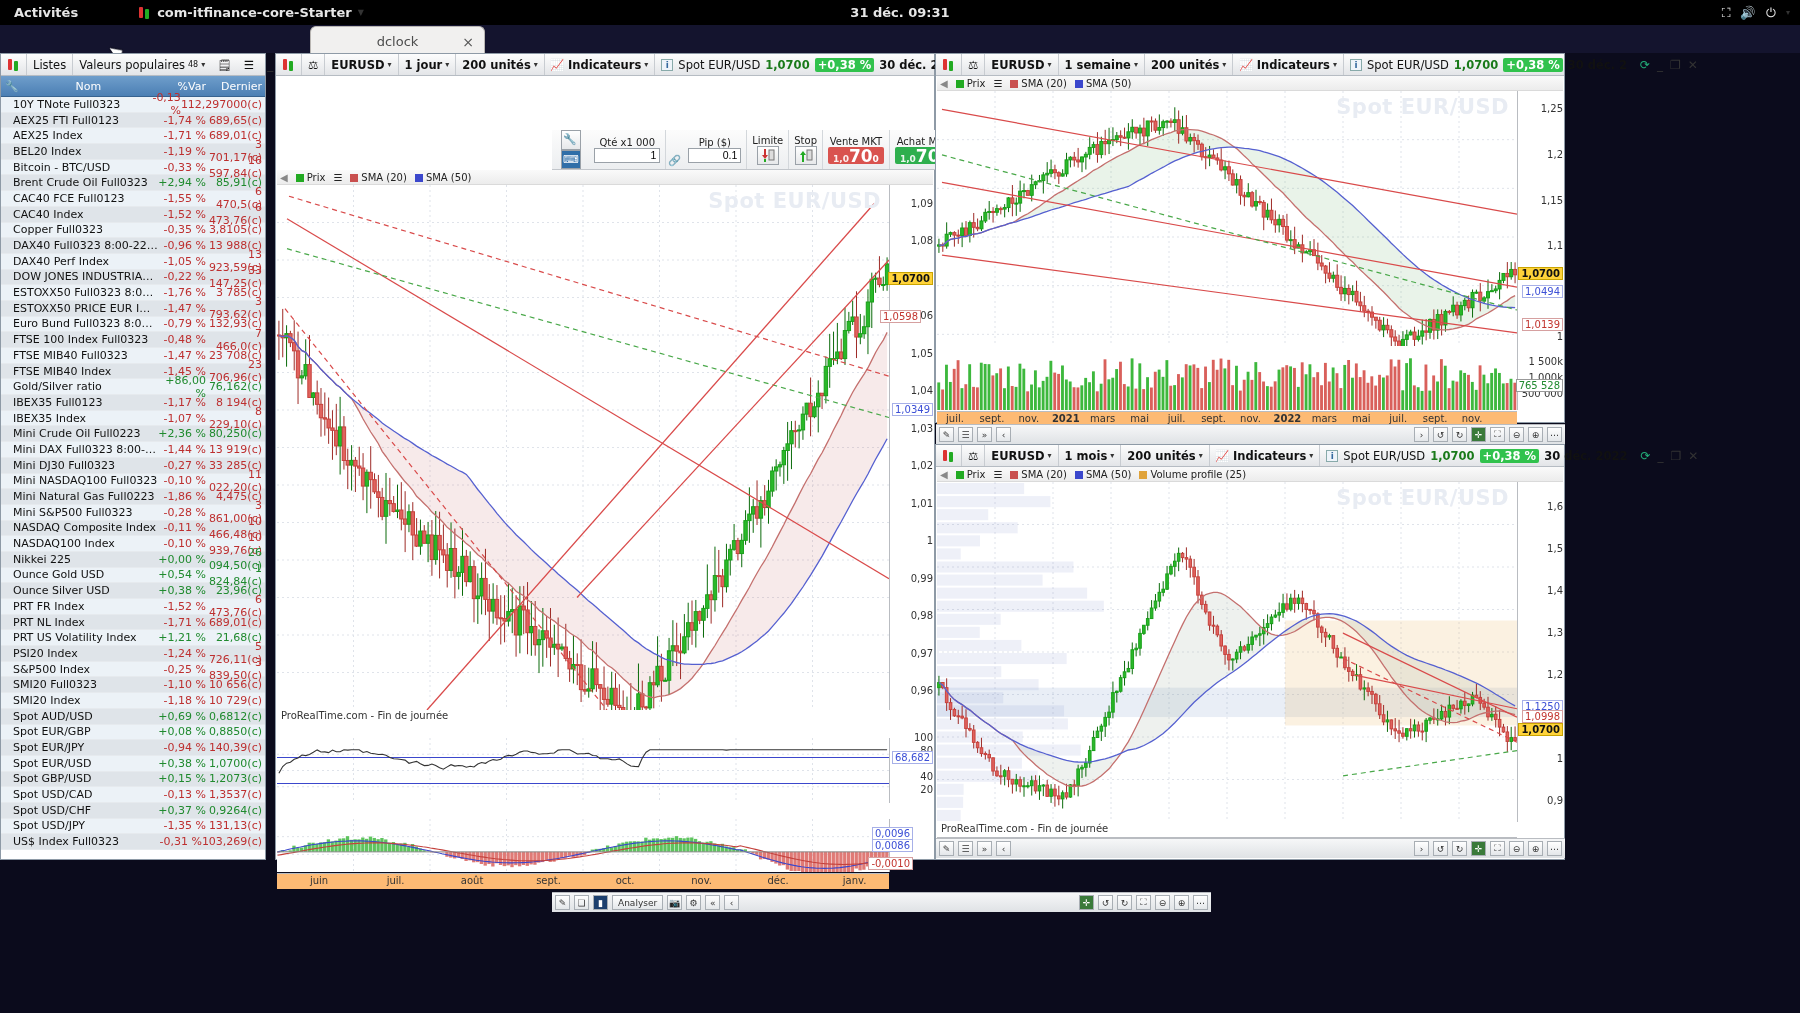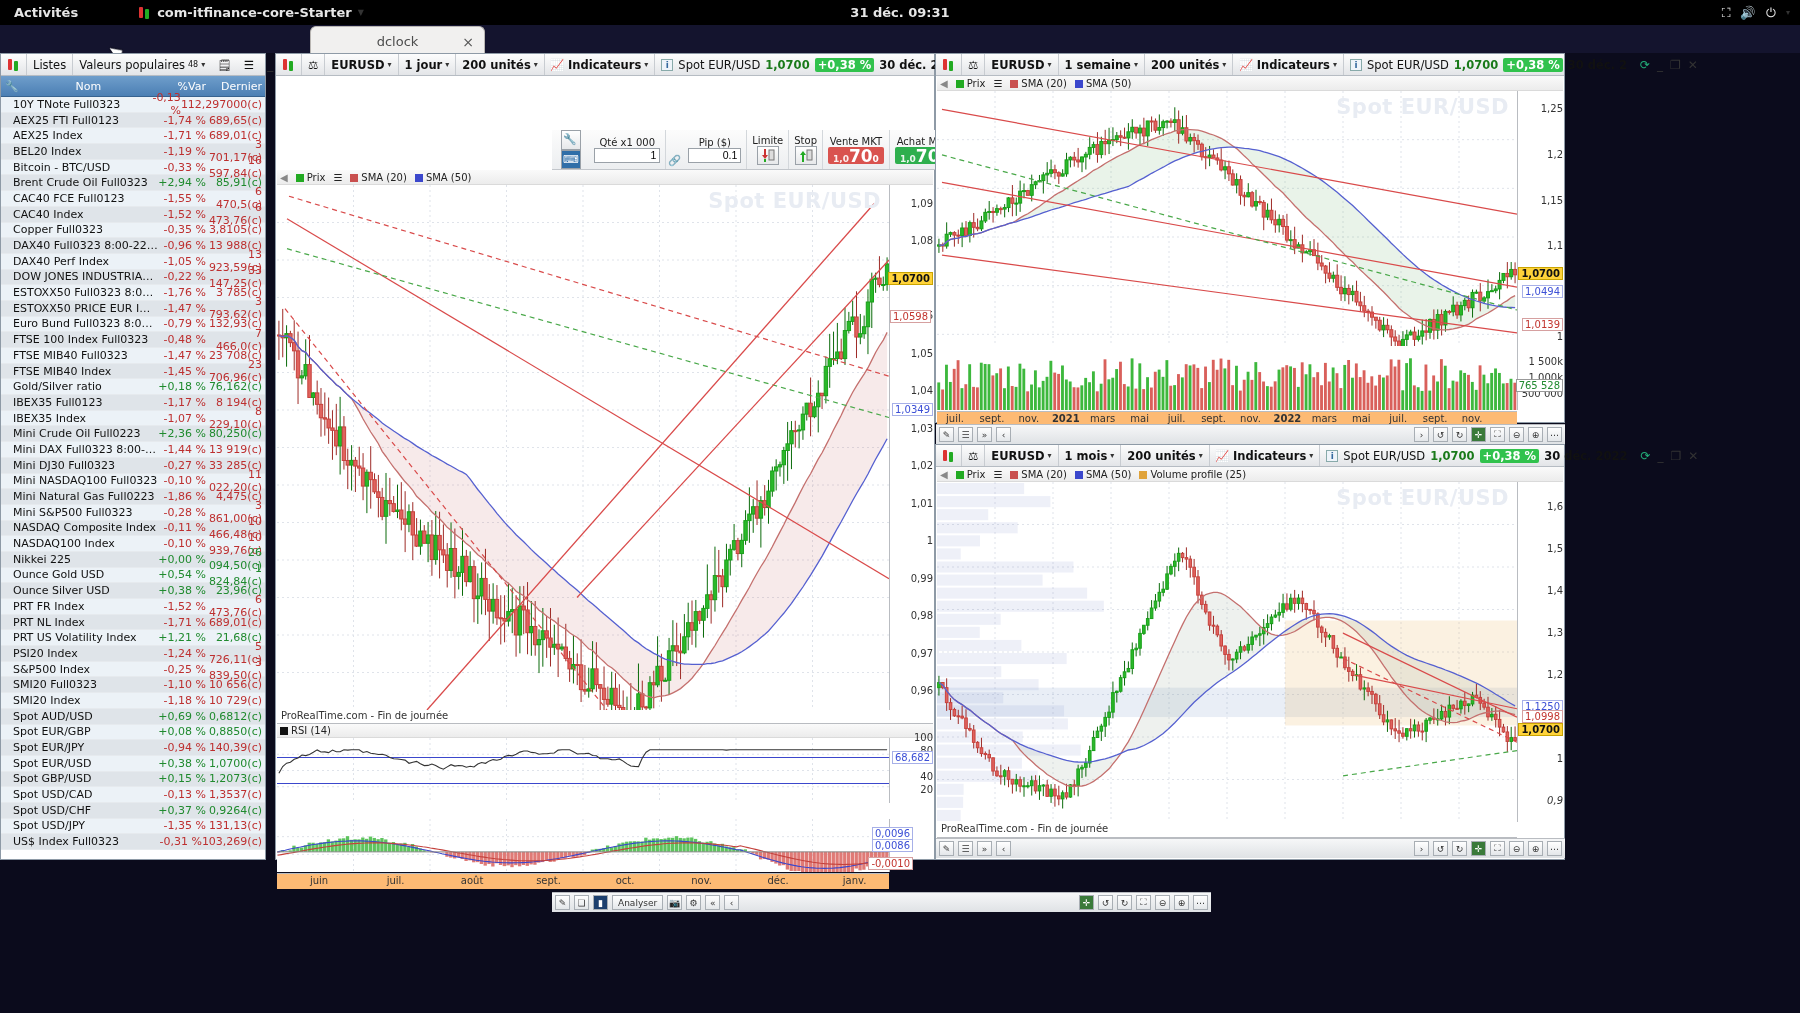--- a/index.html
+++ b/index.html
@@ -257,21 +257,21 @@
         <div class="wl-var dn">-1,47 %</div>
         <div class="wl-last dn">23 708(c)</div>
       </div>
       <div class="wl-row">
         <div class="wl-nm">FTSE MIB40 Index</div>
         <div class="wl-var dn">-1,45 %</div>
         <div class="wl-last dn">23 706,96(c)</div>
       </div>
       <div class="wl-row">
         <div class="wl-nm">Gold/Silver ratio</div>
-        <div class="wl-var up">+0,18 %</div>
+        <div class="wl-var up">+86,00 %</div>
         <div class="wl-last up">76,162(c)</div>
       </div>
       <div class="wl-row">
         <div class="wl-nm">IBEX35 Full0123</div>
         <div class="wl-var dn">-1,17 %</div>
         <div class="wl-last dn">8 194(c)</div>
       </div>
       <div class="wl-row">
         <div class="wl-nm">IBEX35 Index</div>
         <div class="wl-var dn">-1,07 %</div>
@@ -911,28 +911,25 @@
       <div style="top: 200.25px;">1,04</div>
       <div style="top: 237.75px;">1,03</div>
       <div style="top: 275.25px;">1,02</div>
       <div style="top: 312.75px;">1,01</div>
       <div style="top: 350.25px;">1</div>
       <div style="top: 387.75px;">0,99</div>
       <div style="top: 425.25px;">0,98</div>
       <div style="top: 462.75px;">0,97</div>
       <div style="top: 500.25px;">0,96</div>
       <div class="ytag main" style="top: 86.75px; right: 2px;">1,0700</div>
-      <div class="ytag red" style="top: 125px; right: 4px;">1,0598</div>
+      <div class="ytag red" style="top: 125px; right: 14px;">1,0598</div>
       <div class="ytag blue" style="top: 218.375px; right: 2px;">1,0349</div>
     </div>
   <div class="prt-credit" style="left:5px;top:656px;">ProRealTime.com - Fin de journée</div>
 
-  <div class="ind-bar" style="position:absolute;left:1px;top:669px;width:656px;border-top:1px solid #b9bcc1">
-    <span><span class="sw" style="background:#111"></span><span>RSI (14)</span></span>
-  </div>
   <div class="plot" style="left:1px;top:684px;width:612px;height:65px;">
     <svg id="rsisvg" width="612" height="65">
         <line x1="76.5" x2="76.5" y1="0" y2="65" stroke="#dfe3ea" stroke-dasharray="2,3"></line>
         <line x1="153" x2="153" y1="0" y2="65" stroke="#dfe3ea" stroke-dasharray="2,3"></line>
         <line x1="229.5" x2="229.5" y1="0" y2="65" stroke="#dfe3ea" stroke-dasharray="2,3"></line>
         <line x1="306" x2="306" y1="0" y2="65" stroke="#dfe3ea" stroke-dasharray="2,3"></line>
         <line x1="382.5" x2="382.5" y1="0" y2="65" stroke="#dfe3ea" stroke-dasharray="2,3"></line>
         <line x1="459" x2="459" y1="0" y2="65" stroke="#dfe3ea" stroke-dasharray="2,3"></line>
         <line x1="535.5" x2="535.5" y1="0" y2="65" stroke="#dfe3ea" stroke-dasharray="2,3"></line>
         <line x1="0" x2="612" y1="16.25" y2="16.25" stroke="#dfe3ea" stroke-dasharray="2,3"></line>
@@ -2143,21 +2140,21 @@
       </svg>
   </div>
   <div class="yaxis" style="left:581px;top:37px;width:48px;height:340px;border-left:1px solid #b9bcc1;" id="monthy">
       <div style="top: 19.1852px;">1,6</div>
       <div style="top: 61.1605px;">1,5</div>
       <div style="top: 103.136px;">1,4</div>
       <div style="top: 145.111px;">1,3</div>
       <div style="top: 187.086px;">1,2</div>
       <div style="top: 229.062px;">1,1</div>
       <div style="top: 271.037px;">1</div>
-      <div style="top: 313.012px; font-style: italic;">0,9</div>
+      <div style="top: 313.012px;">0,9</div>
       <div class="ytag blue" style="top: 217.568px; right: 2px;">1,1250</div>
       <div class="ytag red" style="top: 228.146px; right: 2px;">1,0998</div>
       <div class="ytag main" style="top: 240.654px; right: 2px;">1,0700</div>
     </div>
   <div class="prt-credit" style="left:5px;top:378px;">ProRealTime.com - Fin de journée</div>
   <div class="xaxis" style="left:1px;top:392px;width:580px;" id="monthx">
       <span style="left: 34px;">1998</span>
       <span style="left: 77.3333px;">2000</span>
       <span style="left: 120.667px;">2002</span>
       <span style="left: 164px;">2004</span>

